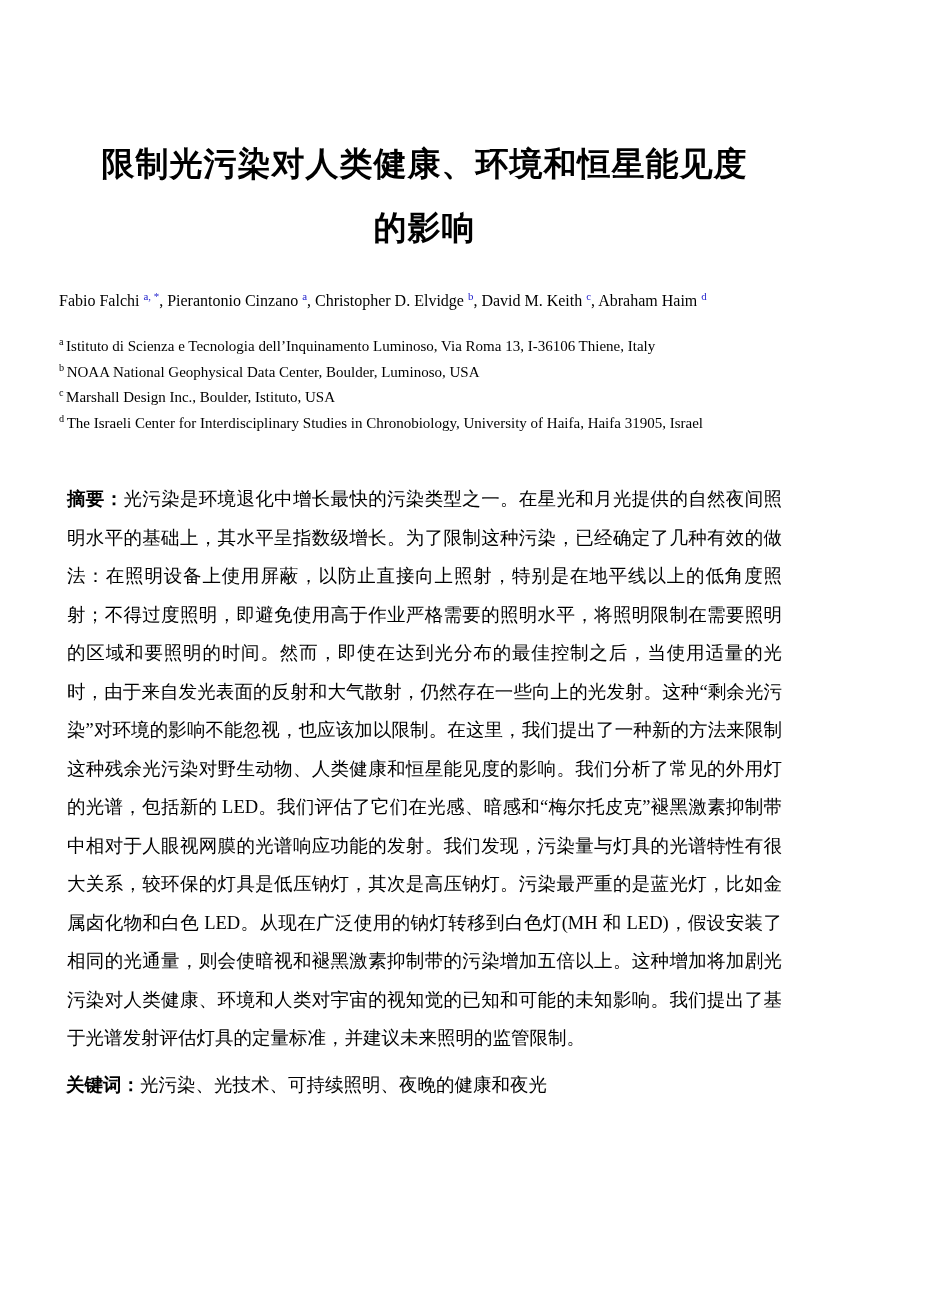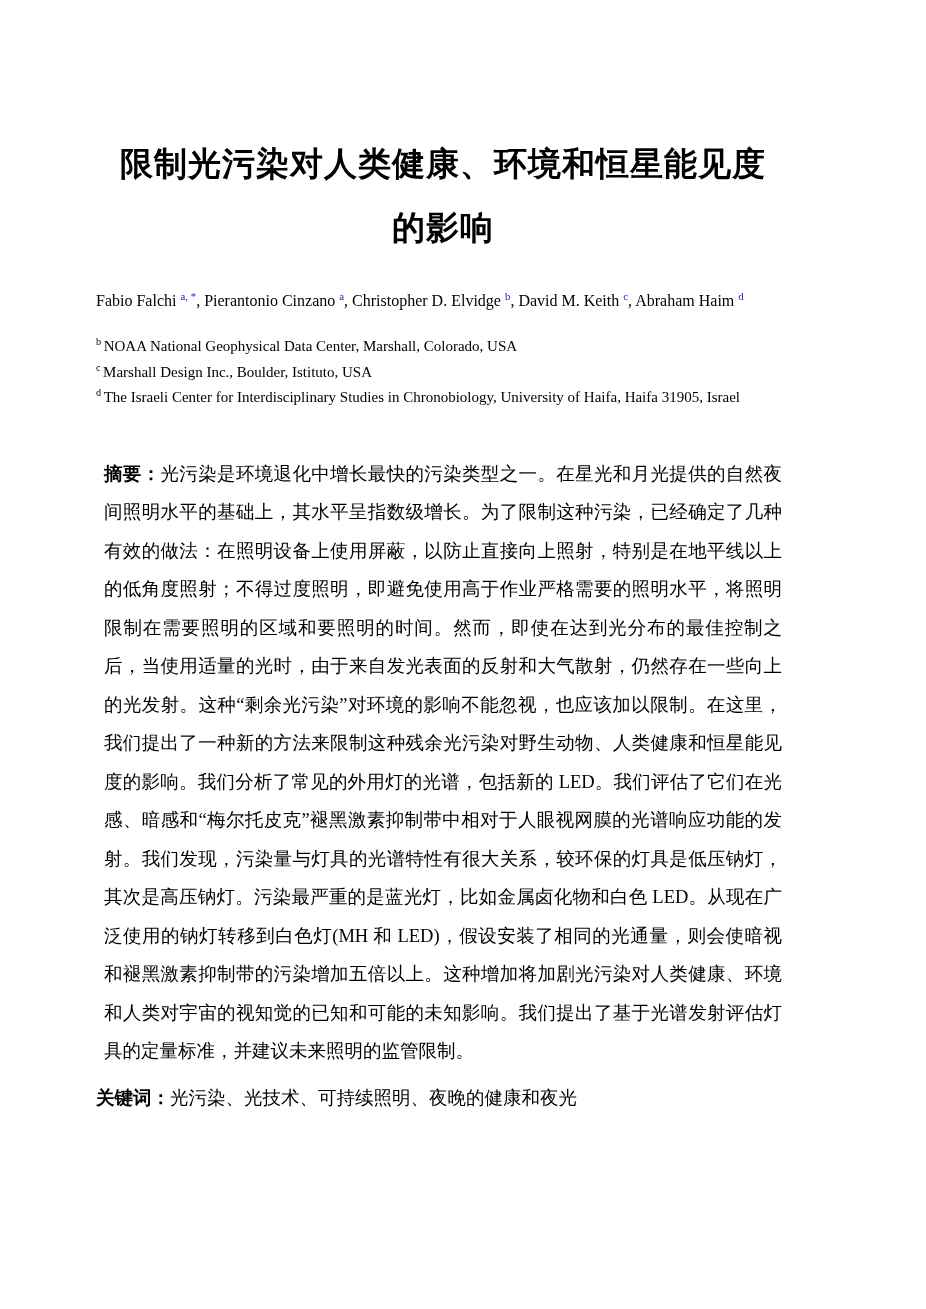--- a/index.html
+++ b/index.html
@@ -9,21 +9,21 @@
   }
   .page {
     position: relative;
     width: 926px;
     height: 1252px;
     margin: 0 auto;
     background: #ffffff;
     font-family: "Liberation Serif", "DejaVu Serif", serif;
     color: #000000;
     box-sizing: border-box;
-    padding: 132px 136px 0 96px;
+    padding: 132px 136px 0 59px;
     overflow: hidden;
   }
   .title {
     font-size: 33px;
     font-weight: bold;
     text-align: center;
     line-height: 64px;
     letter-spacing: 1px;
     margin: 0 0 18px 0;
   }
@@ -53,38 +53,39 @@
   .abstract {
     font-size: 18.5px;
     line-height: 38.5px;
     text-align: justify;
     text-justify: inter-ideograph;
     margin: 8px;
   }
   .keywords {
     font-size: 18.5px;
     line-height: 38.5px;
-    margin: 0;
+    margin: 7px;
   }
   .bold-label { font-weight: bold; }
 </style>
 </head>
 <body>
 
 <div class="page">
 
   <h1 class="title">
     <span>限制光污染对人类健康、环境和恒星能见度</span><br>
     <span>的影响</span>
   </h1>
 
   <p class="authors"><span>Fabio Falchi </span><sup class="sup-blue">a, *</sup><span>, </span><span>Pierantonio Cinzano </span><sup class="sup-blue">a</sup><span>, </span><span>Christopher D. Elvidge </span><sup class="sup-blue">b</sup><span>, </span><span>David M. Keith </span><sup class="sup-blue">c</sup><span>, </span><span>Abraham Haim </span><sup class="sup-blue">d</sup></p>
 
   <div class="affiliations">
-    <p class="affil-line"><span class="affil-marker">b </span><span>NOAA National Geophysical Data Center, Marshall, Colorado, USA</span></p>
+    <p class="affil-line"><span class="affil-marker">a </span><span>Istituto di Scienza e Tecnologia dell’Inquinamento Luminoso, Via Roma 13, I-36106 Thiene, Italy</span></p>
+    <p class="affil-line"><span class="affil-marker">b </span><span>NOAA National Geophysical Data Center, Boulder, Luminoso, USA</span></p>
     <p class="affil-line"><span class="affil-marker">c </span><span>Marshall Design Inc., Boulder, Istituto, USA</span></p>
     <p class="affil-line"><span class="affil-marker">d </span><span>The Israeli Center for Interdisciplinary Studies in Chronobiology, University of Haifa, Haifa 31905, Israel</span></p>
   </div>
 
   <p class="abstract"><span class="bold-label">摘要：</span><span>光污染是环境退化中增长最快的污染类型之一。在星光和月光提供的自然夜间照明水平的基础上，其水平呈指数级增长。为了限制这种污染，已经确定了几种有效的做法：在照明设备上使用屏蔽，以防止直接向上照射，特别是在地平线以上的低角度照射；不得过度照明，即避免使用高于作业严格需要的照明水平，将照明限制在需要照明的区域和要照明的时间。然而，即使在达到光分布的最佳控制之后，当使用适量的光时，由于来自发光表面的反射和大气散射，仍然存在一些向上的光发射。这种“剩余光污染”对环境的影响不能忽视，也应该加以限制。在这里，我们提出了一种新的方法来限制这种残余光污染对野生动物、人类健康和恒星能见度的影响。我们分析了常见的外用灯的光谱，包括新的 LED。我们评估了它们在光感、暗感和“梅尔托皮克”褪黑激素抑制带中相对于人眼视网膜的光谱响应功能的发射。我们发现，污染量与灯具的光谱特性有很大关系，较环保的灯具是低压钠灯，其次是高压钠灯。污染最严重的是蓝光灯，比如金属卤化物和白色 LED。从现在广泛使用的钠灯转移到白色灯(MH 和 LED)，假设安装了相同的光通量，则会使暗视和褪黑激素抑制带的污染增加五倍以上。这种增加将加剧光污染对人类健康、环境和人类对宇宙的视知觉的已知和可能的未知影响。我们提出了基于光谱发射评估灯具的定量标准，并建议未来照明的监管限制。</span></p>
 
   <p class="keywords"><span class="bold-label">关键词：</span><span>光污染、光技术、可持续照明、夜晚的健康和夜光</span></p>
 
 </div>
 

